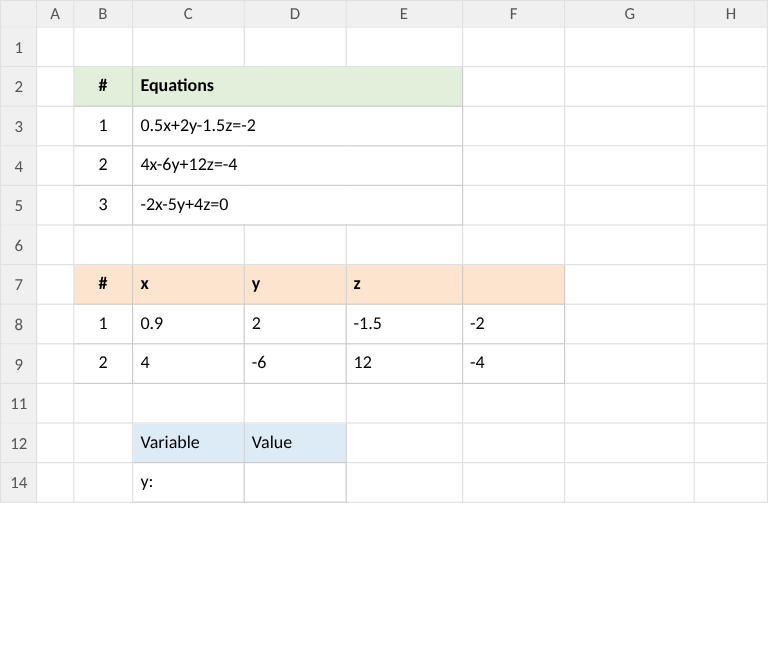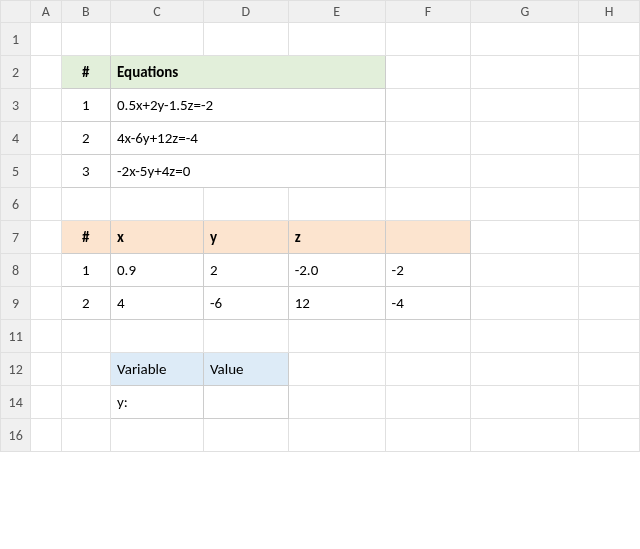--- a/index.html
+++ b/index.html
@@ -150,21 +150,21 @@
       <td></td>
       <td></td>
     </tr>
 
     <tr>
       <td class="rowhdr">8</td>
       <td></td>
       <td class="data idx">1</td>
       <td class="data">0.9</td>
       <td class="data">2</td>
-      <td class="data">-2.0</td>
+      <td class="data">-1.5</td>
       <td class="data">-2</td>
       <td></td>
       <td></td>
     </tr>
 
     <tr>
       <td class="rowhdr">9</td>
       <td></td>
       <td class="data idx">2</td>
       <td class="data">4</td>
@@ -207,26 +207,15 @@
       <td></td>
       <td class="data">y:</td>
       <td class="data"></td>
       <td></td>
       <td></td>
       <td></td>
       <td></td>
     </tr>
 
 
-    <tr>
-      <td class="rowhdr">16</td>
-      <td></td>
-      <td></td>
-      <td></td>
-      <td></td>
-      <td></td>
-      <td></td>
-      <td></td>
-      <td></td>
-    </tr>
   </tbody>
     </table>
 </div>
 
 </body></html>

